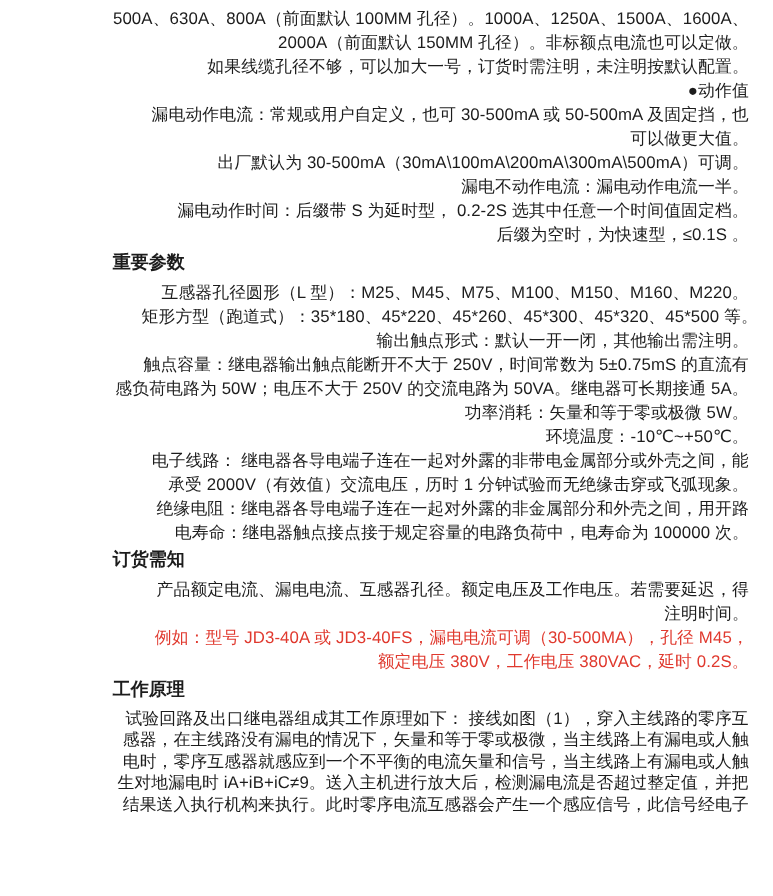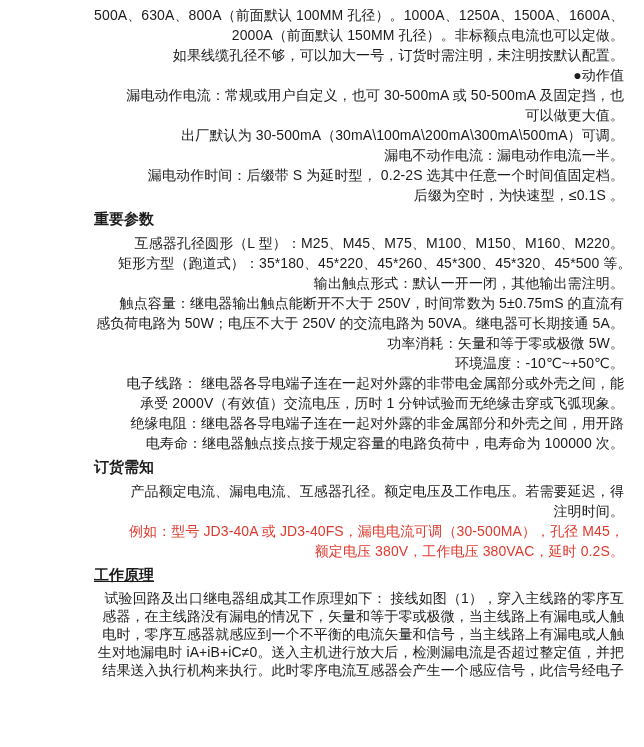--- a/index.html
+++ b/index.html
@@ -36,21 +36,21 @@
   h2.hd {
     font-size: 15px;
     font-weight: bold;
     height: 20px;
     line-height: 20px;
     margin: 4px;
     white-space: nowrap;
   }
   .hd-a { margin: 10px 0 17px 0; }
   .hd-b { margin: 13px 0 5px 0; }
-  .hd-c { margin: 10px 0 2px 0; text-decoration: underline; }
+  .hd-c { margin: 10px 0 2px 0; }
 </style>
 </head>
 <body style="background: rgb(255, 255, 255); color: rgb(28, 28, 28);">
 
 <div class="page">
 
   <section>
     <div class="line">500A、630A、800A（前面默认 100MM 孔径）。1000A、1250A、1500A、1600A、</div>
     <div class="line">2000A（前面默认 150MM 孔径）。非标额点电流也可以定做。</div>
     <div class="line i1">如果线缆孔径不够，可以加大一号，订货时需注明，未注明按默认配置。</div>
@@ -84,17 +84,17 @@
     <div class="line">注明时间。</div>
     <div class="line i1 red">例如：型号 JD3-40A 或 JD3-40FS，漏电电流可调（30-500MA），孔径 M45，</div>
     <div class="line red">额定电压 380V，工作电压 380VAC，延时 0.2S。</div>
   </section>
 
   <h2 class="hd hd-c">工作原理</h2>
   <section class="tight">
     <div class="line">试验回路及出口继电器组成其工作原理如下： 接线如图（1），穿入主线路的零序互</div>
     <div class="line">感器，在主线路没有漏电的情况下，矢量和等于零或极微，当主线路上有漏电或人触</div>
     <div class="line">电时，零序互感器就感应到一个不平衡的电流矢量和信号，当主线路上有漏电或人触</div>
-    <div class="line">生对地漏电时 iA+iB+iC≠0。送入主机进行放大后，检测漏电流是否超过整定值，并把</div>
+    <div class="line">生对地漏电时 iA+iB+iC≠9。送入主机进行放大后，检测漏电流是否超过整定值，并把</div>
     <div class="line">结果送入执行机构来执行。此时零序电流互感器会产生一个感应信号，此信号经电子</div>
   </section>
 
 </div>
 
 </body></html>

